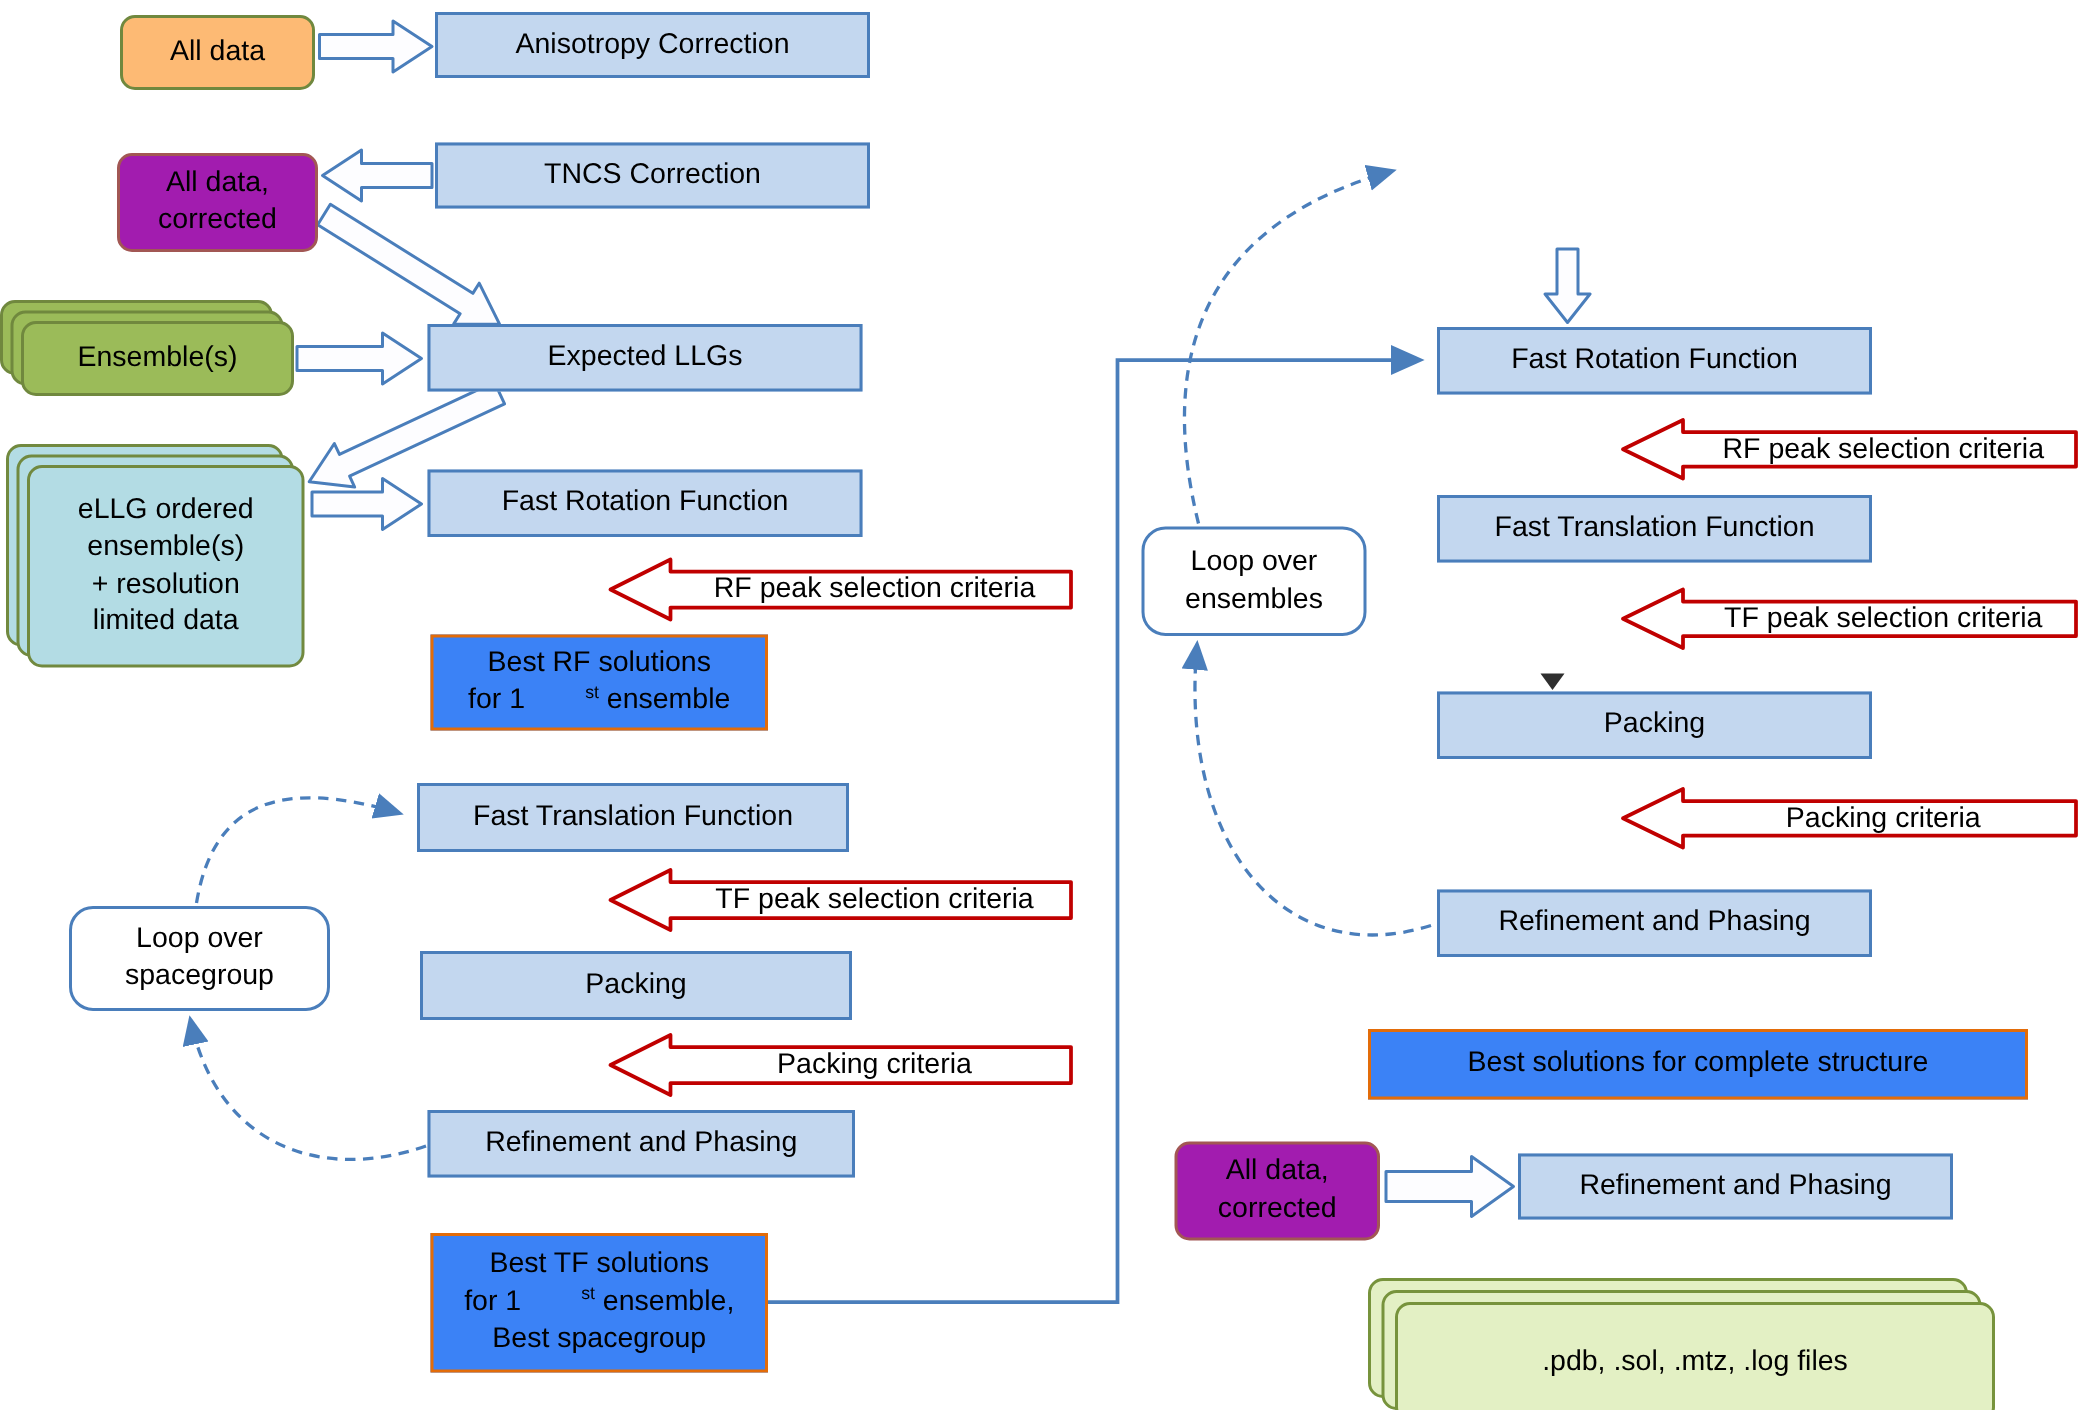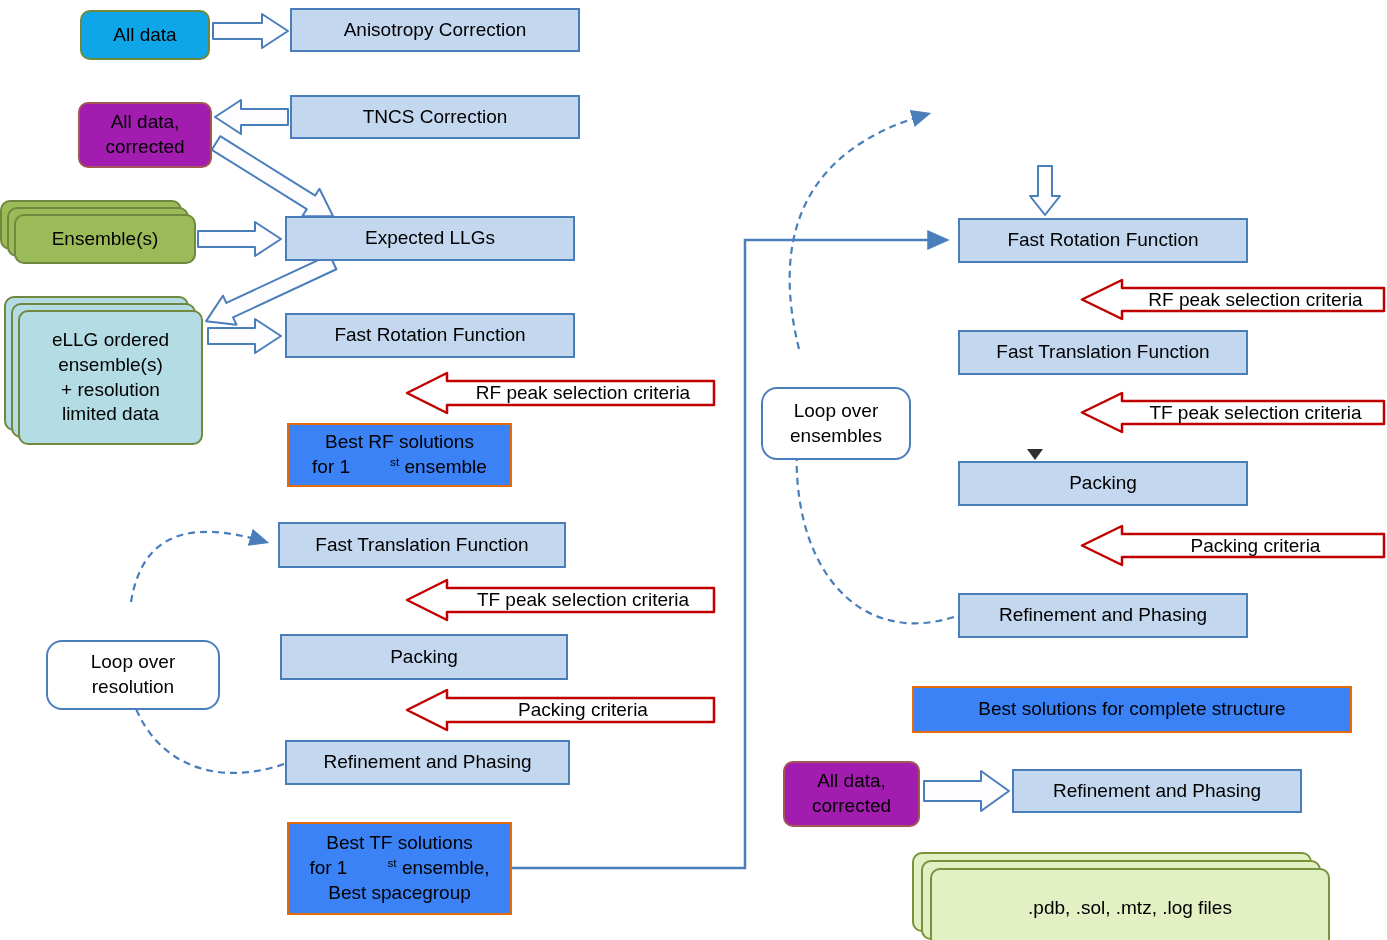--- a/index.html
+++ b/index.html
@@ -8,24 +8,24 @@
   .canvas { position:relative; width:1387px; height:940px; background:#ffffff; overflow:hidden; }
 
   .overlay { position:absolute; left:0; top:0; z-index:1; }
   .conn { fill:none; stroke:#4A7EBB; stroke-width:2.5; }
   .dash { fill:none; stroke:#4A7EBB; stroke-width:2.2; stroke-dasharray:7 5; }
   .blockarrow { fill:#FDFDFF; stroke:#4A7EBB; stroke-width:2; stroke-linejoin:round; }
 
   .box { position:absolute; z-index:2; display:flex; flex-direction:column; align-items:center;
          justify-content:center; text-align:center; line-height:1.3; font-size:19px; }
   .blue   { background:#C3D7EF; border:2px solid #4A7EBB; }
-  .green  { background:#0ea5e9; border:2px solid #70883E; border-radius:10px; }
+  .green  { background:#fdba74; border:2px solid #70883E; border-radius:10px; }
   .pink   { background:#a21caf; border:2px solid #A25754; border-radius:10px; }
   .orange { background:#3b82f6; border:2px solid #E36C09; }
-  .loop   { background:#ffffff; border:2.5px solid #4A7EBB; border-radius:16px;margin-top:36px; }
+  .loop   { background:#ffffff; border:2.5px solid #4A7EBB; border-radius:16px; }
 
   .stack { position:absolute; z-index:2; }
   .stack-layer { position:absolute; width:100%; height:100%; border-radius:10px; }
   .teal-l  { background:#B3DCE4; border:2px solid #71893F; }
   .green-l { background:#9BBB59; border:2px solid #70883E; }
   .lg-l    { background:#E3F0C4; border:2px solid #77933C; }
   .stack-front { display:flex; flex-direction:column; align-items:center; justify-content:center;
                  text-align:center; line-height:1.3; font-size:19px; }
 
   .redarrow { position:absolute; z-index:3; }
@@ -126,21 +126,21 @@
     <svg width="312" height="44">
       <polygon points="2,22 42,2 42,10 309,10 309,34 42,34 42,42" fill="#ffffff" stroke="#C00000" stroke-width="2.5" stroke-linejoin="round"></polygon>
     </svg>
     <span class="txt">Packing criteria</span>
   </div>
 
   <div class="box blue" style="left:285px;top:740px;width:285px;height:45px">Refinement and Phasing</div>
 
   <div class="box loop" style="left:46px;top:604px;width:174px;height:70px">
     <span class="line">Loop over</span>
-    <span class="line">resolution</span>
+    <span class="line">spacegroup</span>
   </div>
 
   <div class="box orange" style="left:287px;top:822px;width:225px;height:93px">
     <span class="line">Best TF solutions</span>
     <span class="line"><span>for 1</span><sup>st</sup><span> ensemble,</span></span>
     <span class="line">Best spacegroup</span>
   </div>
 
 
   <div class="box blue" style="left:958px;top:218px;width:290px;height:45px">Fast Rotation Function</div>

